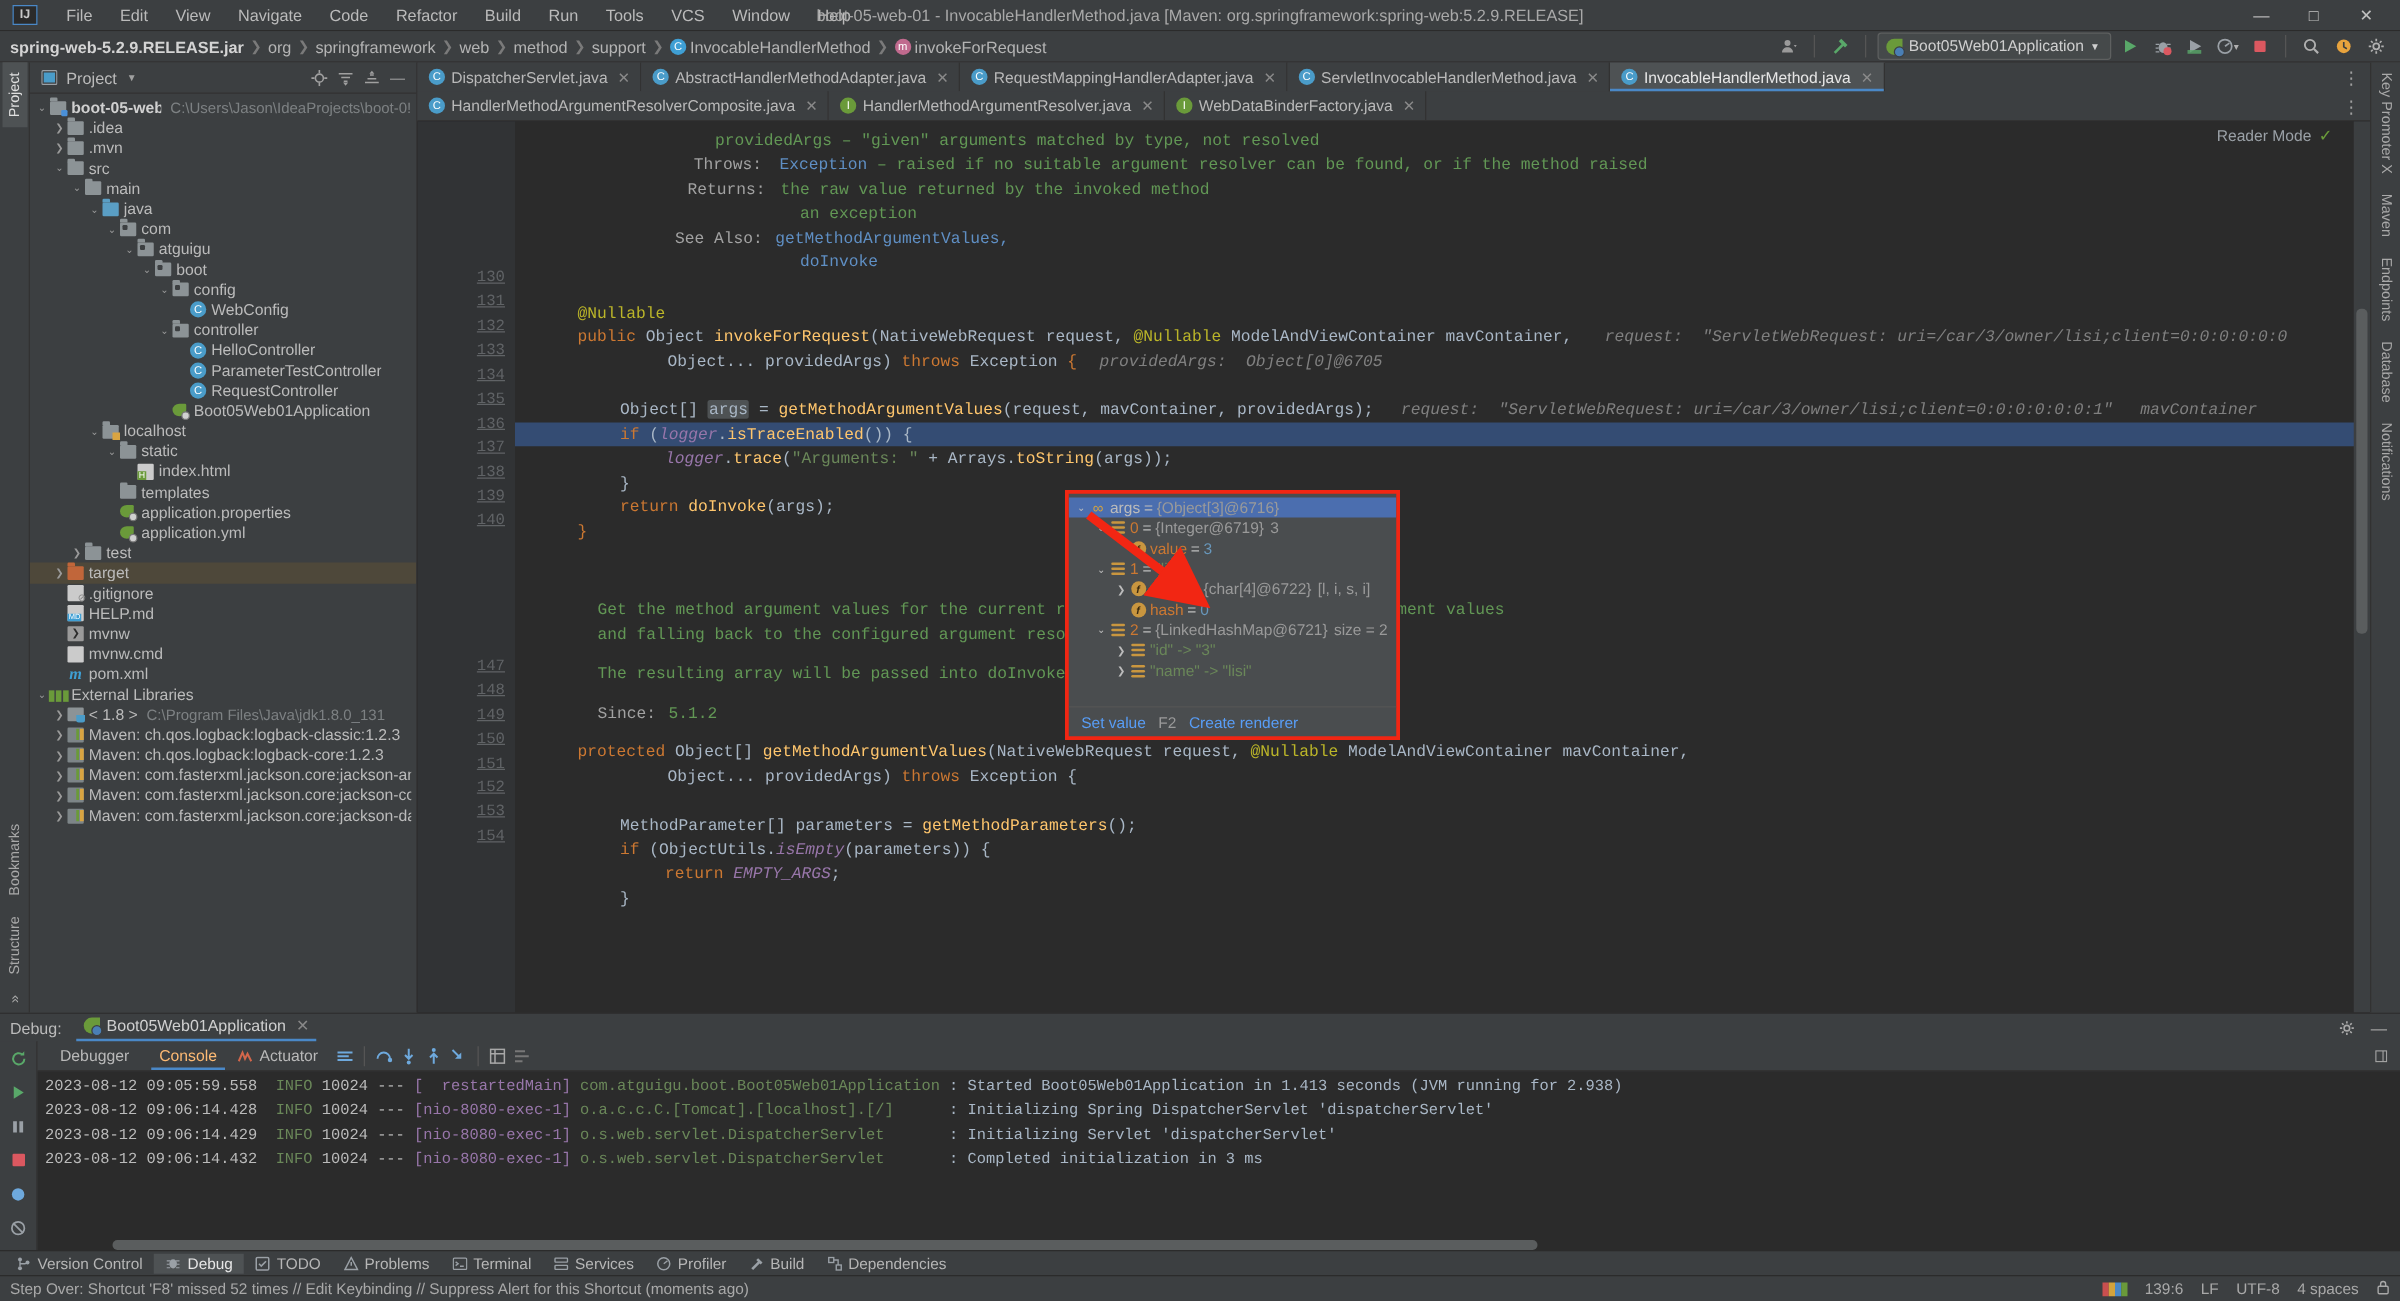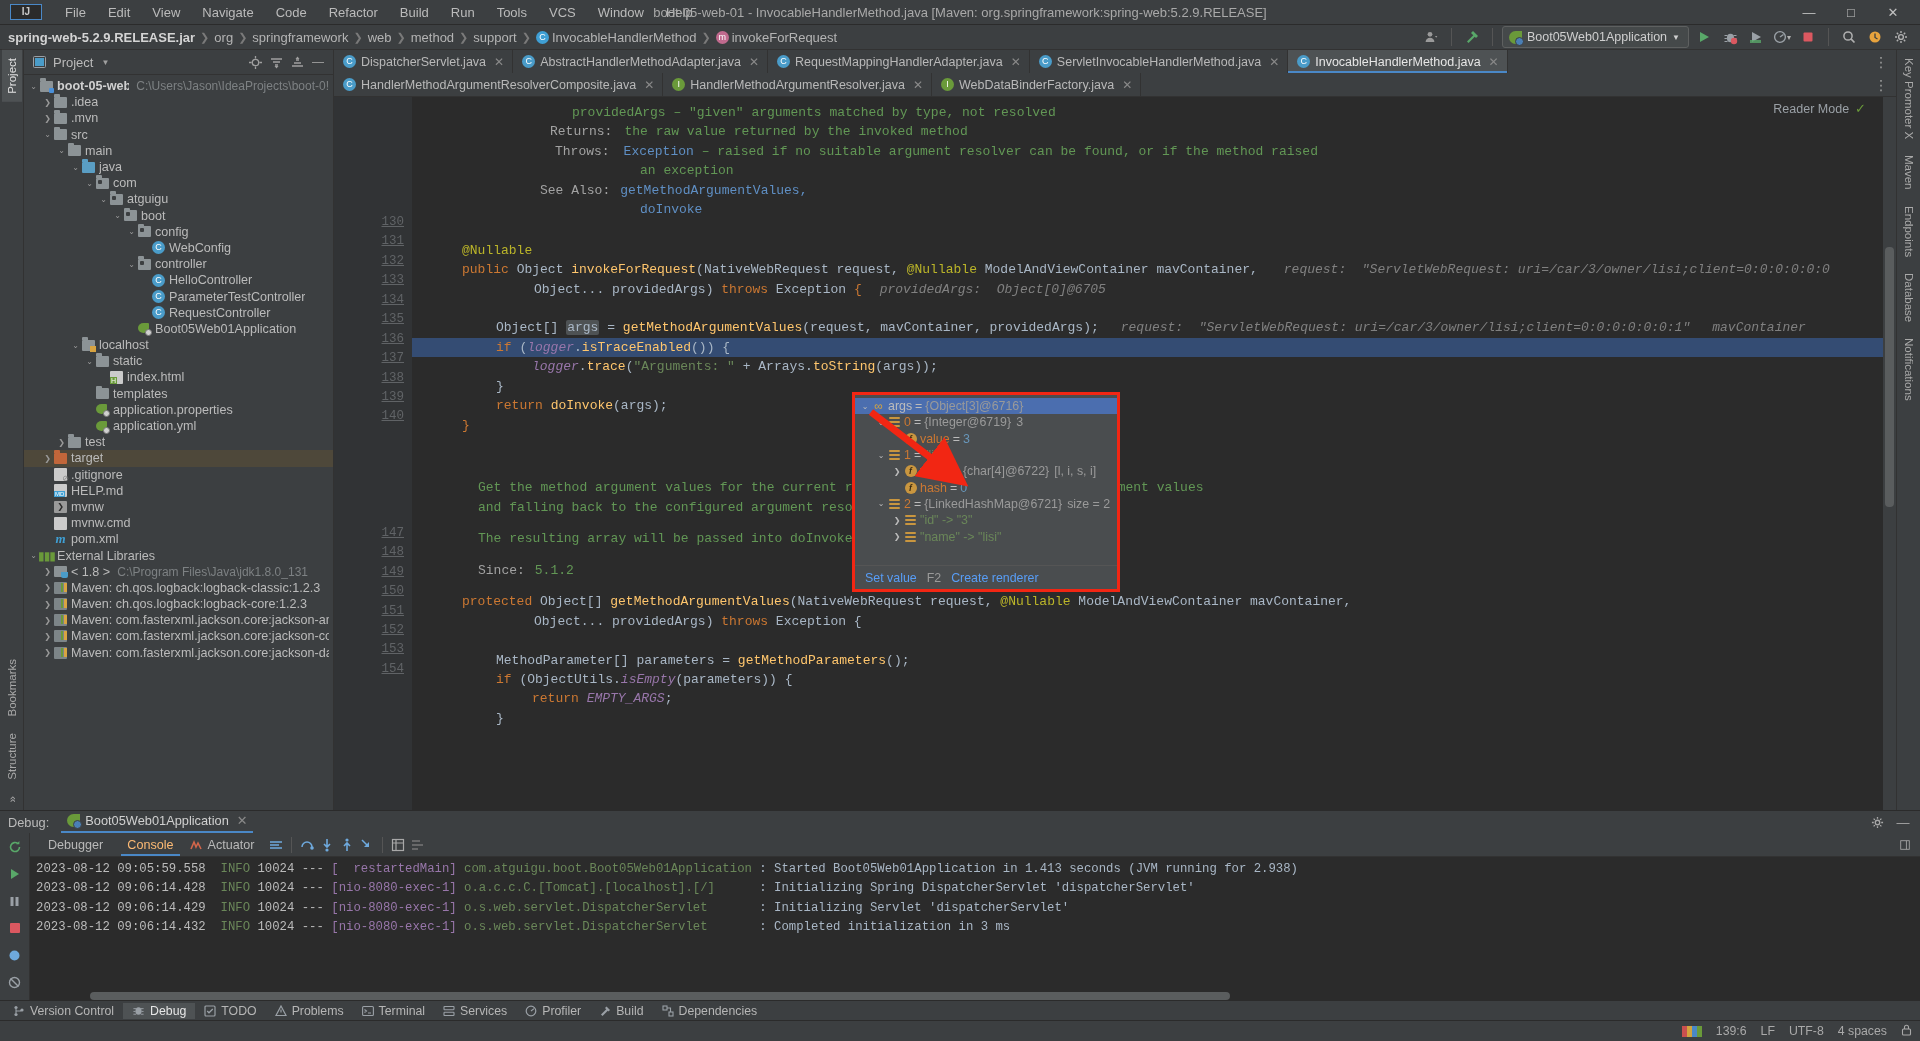--- a/index.html
+++ b/index.html
@@ -11,21 +11,21 @@
     overflow:hidden;
   }
   .app { position:relative; width:1920px; height:1041px; display:flex; flex-direction:column; }
 
   
   .titlebar {
     height:25px; background:#3c3f41; display:flex; align-items:center;
     border-bottom:1px solid #2b2b2b; flex:0 0 25px; position:relative;
   }
   .ij-logo {
-    width:32px; height:16px; margin-left:10px; margin-right:12px;
+    width:20px; height:16px; margin-left:10px; margin-right:12px;
     border:1px solid #4a88c7; background:#2b2b2b; color:#c9c9c9;
     font-size:10px; line-height:14px; text-align:center; font-weight:bold;
   }
   .menubar { display:flex; align-items:center; gap:0; }
   .menuitem {
     padding:3px 11px; font-size:13px; color:#bbbbbb; cursor:default; white-space:nowrap;
   }
   .title-center {
     position:absolute; left:0; right:0; text-align:center;
     font-size:13px; color:#a9a9a9; pointer-events:none;
@@ -851,22 +851,22 @@
           <div class="gline">149</div>
           <div class="gline">150</div>
           <div class="gline">151</div>
           <div class="gline">152</div>
           <div class="gline">153</div>
           <div class="gline">154</div>
         </div>
 
         <div class="code-scroll">
           <div class="cline" style="padding-left:160px;"><span class="jd">providedArgs – "given" arguments matched by type, not resolved</span></div>
+          <div class="cline"><span style="display:inline-block;width:125px;"></span><span class="jdt">Throws:</span><span style="display:inline-block;width:14px;"></span><span class="jdl">Exception</span><span class="jd"> – raised if no suitable argument resolver can be found, or if the method raised</span></div>
           <div class="cline"><span style="display:inline-block;width:120px;"></span><span class="jdt">Returns:</span><span style="display:inline-block;width:12px;"></span><span class="jd">the raw value returned by the invoked method</span></div>
-          <div class="cline"><span style="display:inline-block;width:125px;"></span><span class="jdt">Throws:</span><span style="display:inline-block;width:14px;"></span><span class="jdl">Exception</span><span class="jd"> – raised if no suitable argument resolver can be found, or if the method raised</span></div>
           <div class="cline" style="padding-left:228px;"><span class="jd">an exception</span></div>
           <div class="cline"><span style="display:inline-block;width:110px;"></span><span class="jdt">See Also:</span><span style="display:inline-block;width:10px;"></span><span class="jdl">getMethodArgumentValues,</span></div>
           <div class="cline" style="padding-left:228px;"><span class="jdl">doInvoke</span></div>
           <div class="cline" style="height:21px;"></div>
 
           <div class="cline"><span style="display:inline-block;width:32px;"></span><span class="a">@Nullable</span></div>
           <div class="cline"><span style="display:inline-block;width:32px;"></span><span class="k">public</span> <span>Object</span> <span class="fn">invokeForRequest</span><span>(NativeWebRequest request, </span><span class="a">@Nullable</span> <span>ModelAndViewContainer mavContainer,</span><span style="display:inline-block;width:26px;"></span><span class="cm">request:  "ServletWebRequest: uri=/car/3/owner/lisi;client=0:0:0:0:0:0</span></div>
           <div class="cline"><span style="display:inline-block;width:104px;"></span><span>Object... providedArgs) </span><span class="k">throws</span> <span>Exception </span><span class="k">{</span><span style="display:inline-block;width:18px;"></span><span class="cm">providedArgs:  Object[0]@6705</span></div>
           <div class="cline"></div>
           <div class="cline"><span style="display:inline-block;width:66px;"></span><span>Object[] </span><span class="fieldhl">args</span><span> = </span><span class="fn">getMethodArgumentValues</span><span>(request, mavContainer, providedArgs);</span><span style="display:inline-block;width:22px;"></span><span class="cm">request:  "ServletWebRequest: uri=/car/3/owner/lisi;client=0:0:0:0:0:0:1"</span><span style="display:inline-block;width:22px;"></span><span class="cm">mavContainer</span></div>
@@ -1235,20 +1235,21 @@
       <svg width="12" height="12" viewBox="0 0 12 12">
           <rect x="1" y="1" width="4" height="4" fill="none" stroke="#9aa0a6" stroke-width="1.1"></rect>
           <rect x="7" y="7" width="4" height="4" fill="none" stroke="#9aa0a6" stroke-width="1.1"></rect>
           <path d="M5 3h3.5v4" stroke="#9aa0a6" stroke-width="1.1" fill="none"></path>
         </svg>
       <span>Dependencies</span>
     </div>
   </div>
 
   <div class="statusbar">
+    <span>Step Over: Shortcut 'F8' missed 52 times // Edit Keybinding // Suppress Alert for this Shortcut (moments ago)</span>
     <div class="sb-right">
       <span class="sb-colorbar">
         <i style="background:#c94f4f;"></i>
           <i style="background:#d2a33d;"></i>
           <i style="background:#4a88c7;"></i>
           <i style="background:#6a9a3a;"></i>
       </span>
       <span>139:6</span>
       <span>LF</span>
       <span>UTF-8</span>

